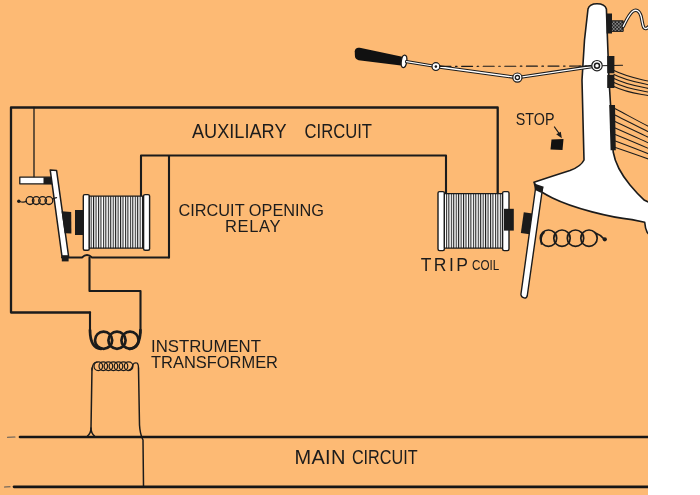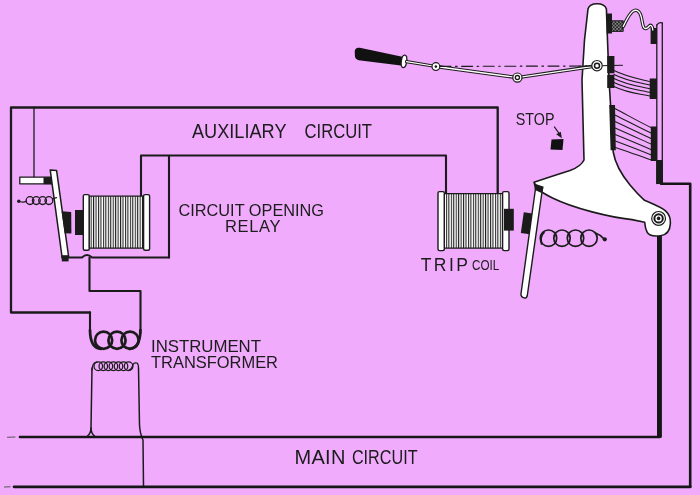--- a/index.html
+++ b/index.html
@@ -1,16 +1,16 @@
 <!DOCTYPE html>
 <html><head>
 <meta charset="utf-8">
 <style>
 html,body{margin:0;padding:0;background:#fff;}
-#page{position:relative;width:700px;height:495px;background:#f0abfc;overflow:hidden;filter:blur(0.3px);}
+#page{position:relative;width:648px;height:495px;background:#fdba74;overflow:hidden;filter:blur(0.3px);}
 svg{position:absolute;top:0;left:0;}
 </style>
 </head>
 <body>
 <div id="page">
 <svg width="700" height="495" viewBox="0 0 700 495" fill="none" stroke-linecap="round" stroke-linejoin="round">
 <defs>
 <pattern id="vh" width="2.45" height="8" patternUnits="userSpaceOnUse">
 <rect width="2.45" height="8" fill="#fff"></rect>
 <rect x="0" width="1.05" height="8" fill="#1b1b1b"></rect>

